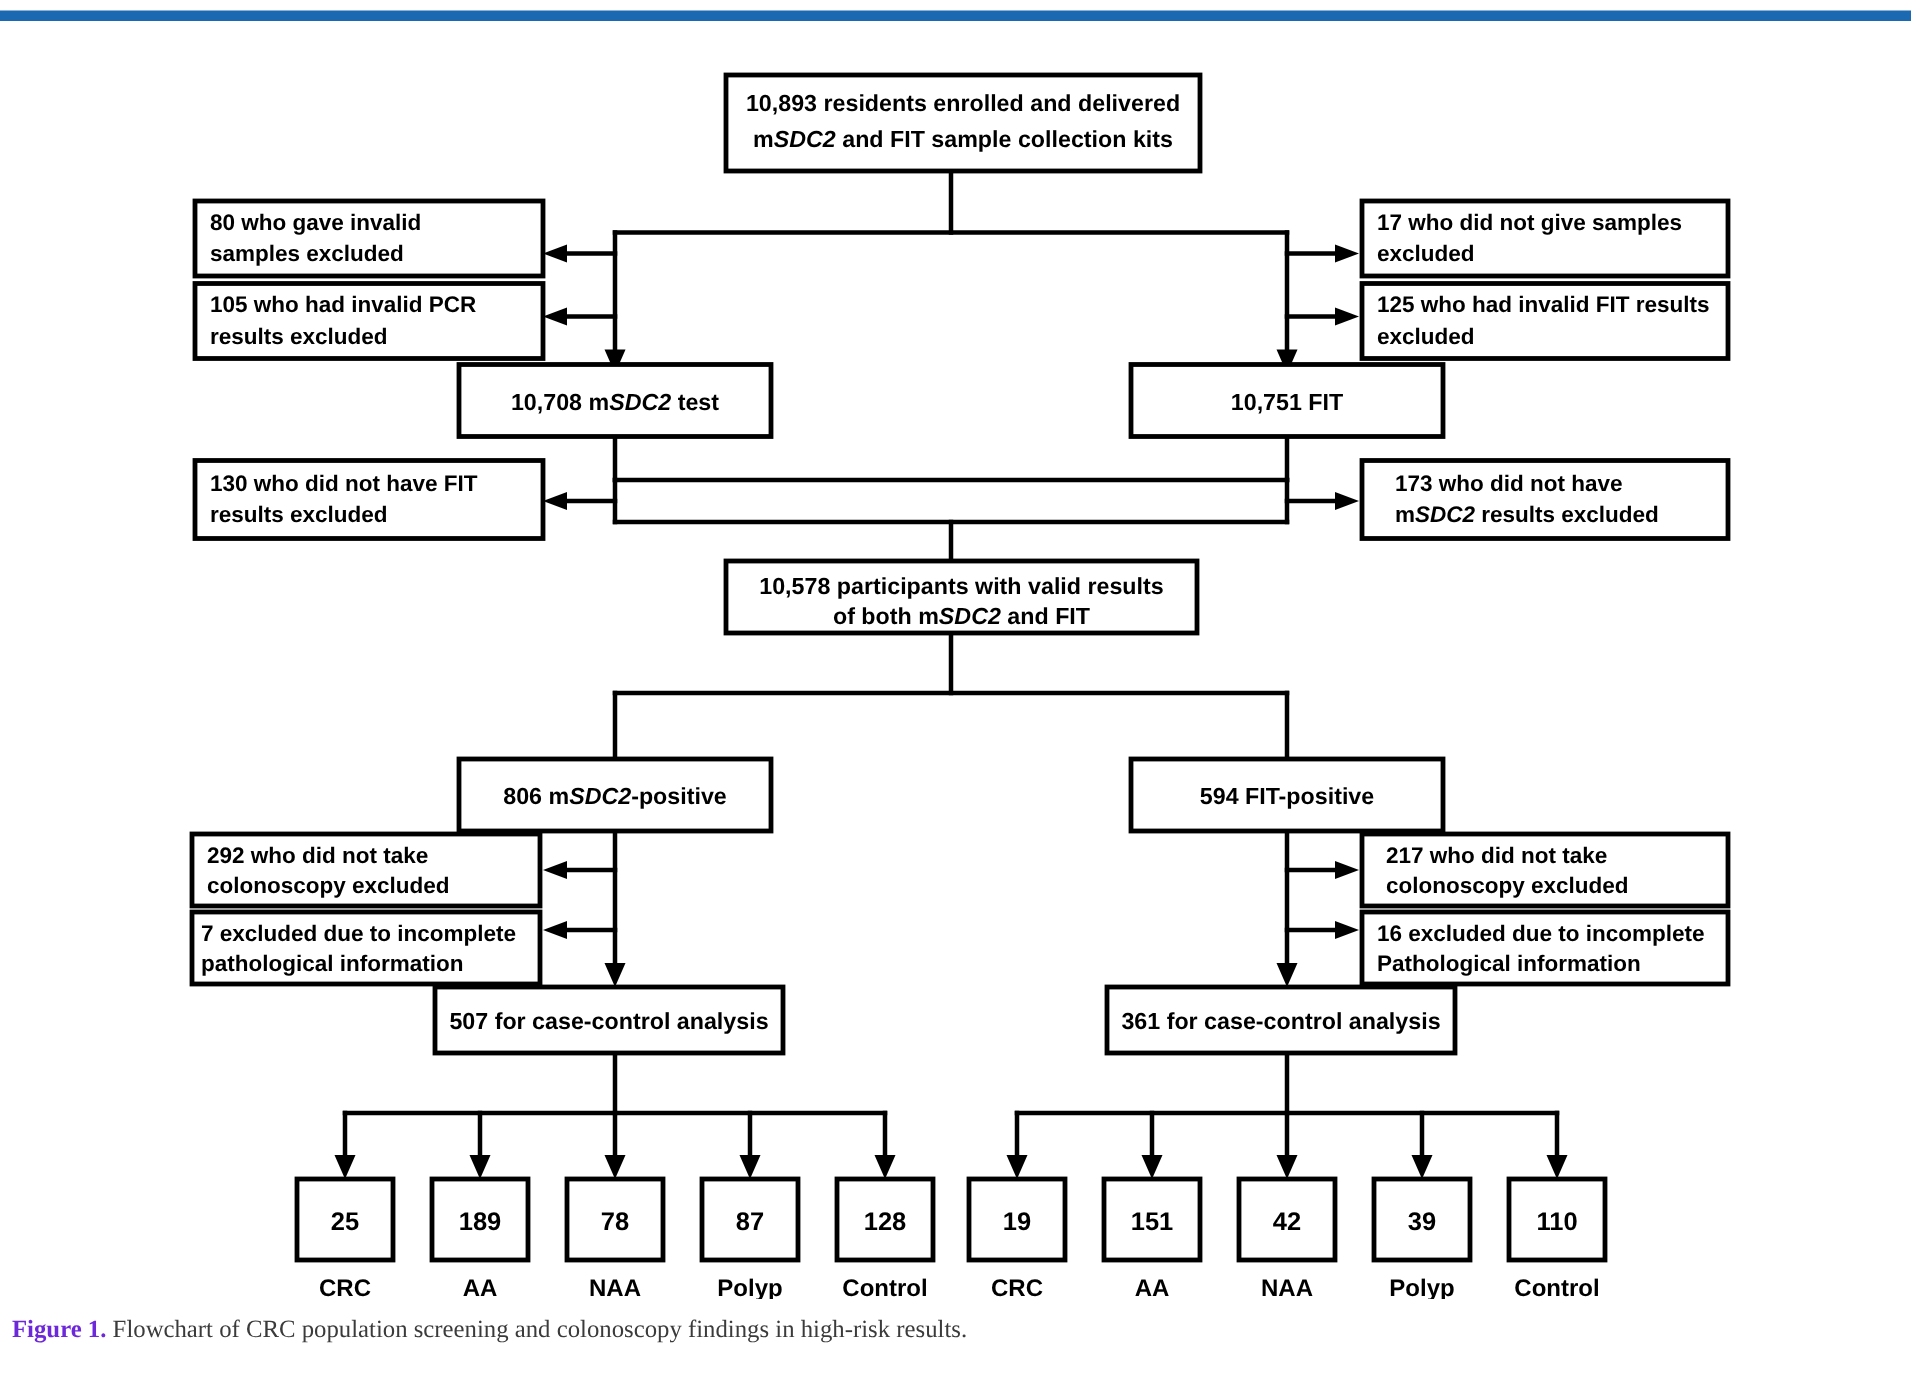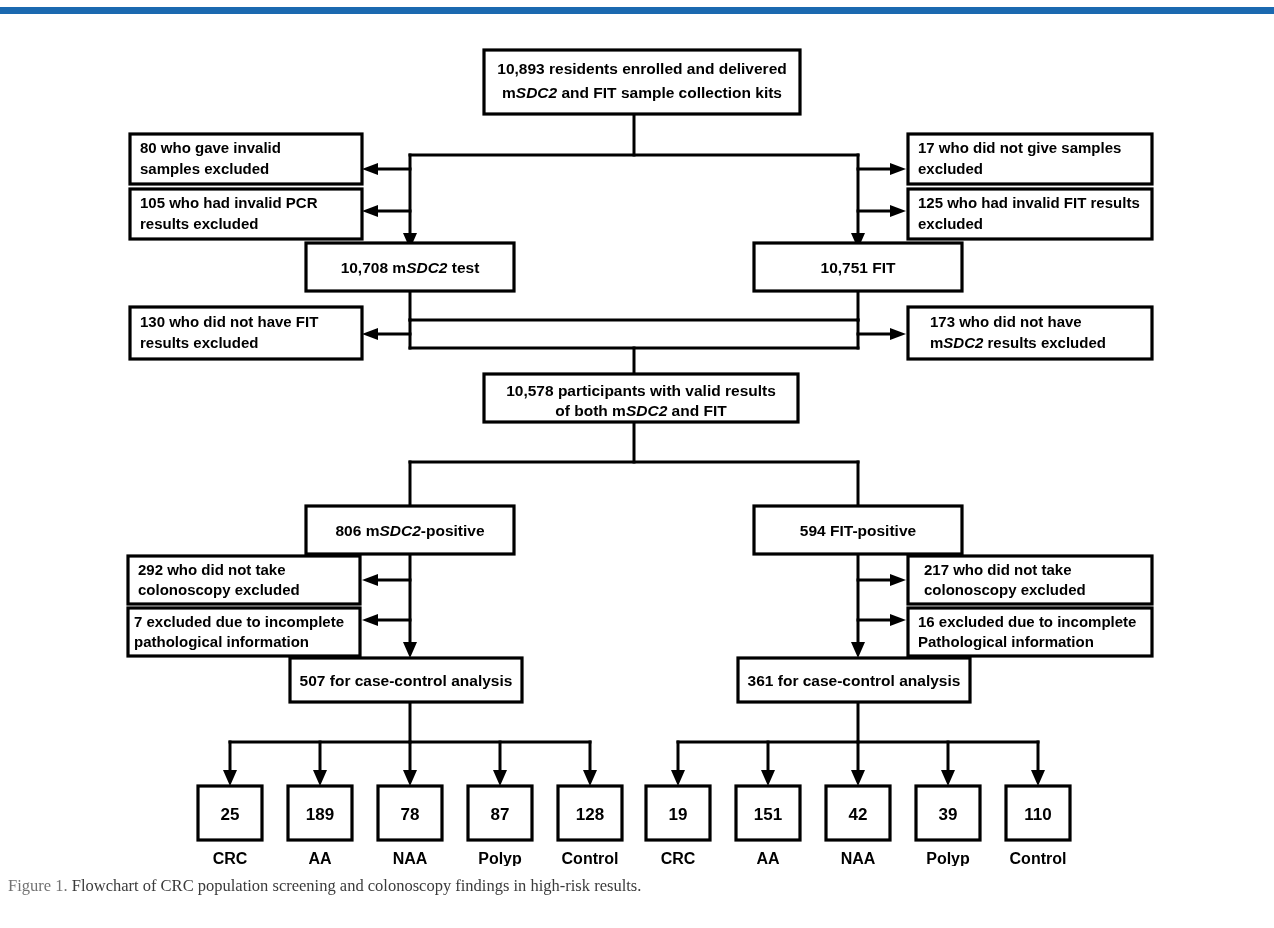--- a/index.html
+++ b/index.html
@@ -24,21 +24,21 @@
   }
   svg#flow text.sm{font-size:15px;}
   svg#flow text.num{font-size:17px;}
   svg#flow text.lab{font-size:16px;}
   svg#flow tspan.it{font-style:italic;}
   #caption{
     position:absolute;left:8px;top:875px;width:1258px;
     font-family:"Liberation Serif", serif;
     font-size:16.5px;color:#3b3b3b;line-height:1.3;
   }
-  #caption .figno{color:#737373;font-weight:normal;text-align:right;}
+  #caption .figno{color:#6d28d9;font-weight:bold;text-align:right;}
 </style>
 </head>
 <body>
 
 <div id="toprule"></div>
 
 <div id="figwrap">
 <svg id="flow" viewBox="0 0 1274 852" xmlns="http://www.w3.org/2000/svg">
 
   <g>

